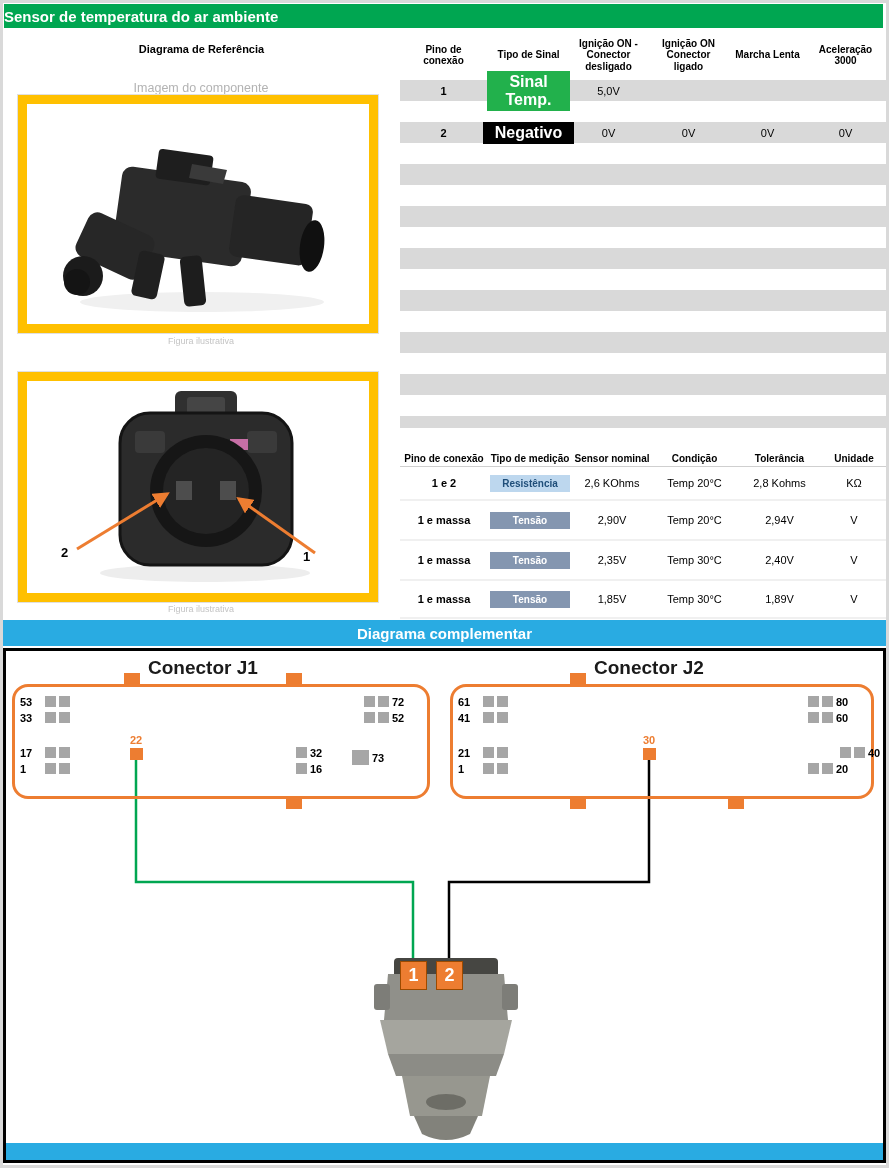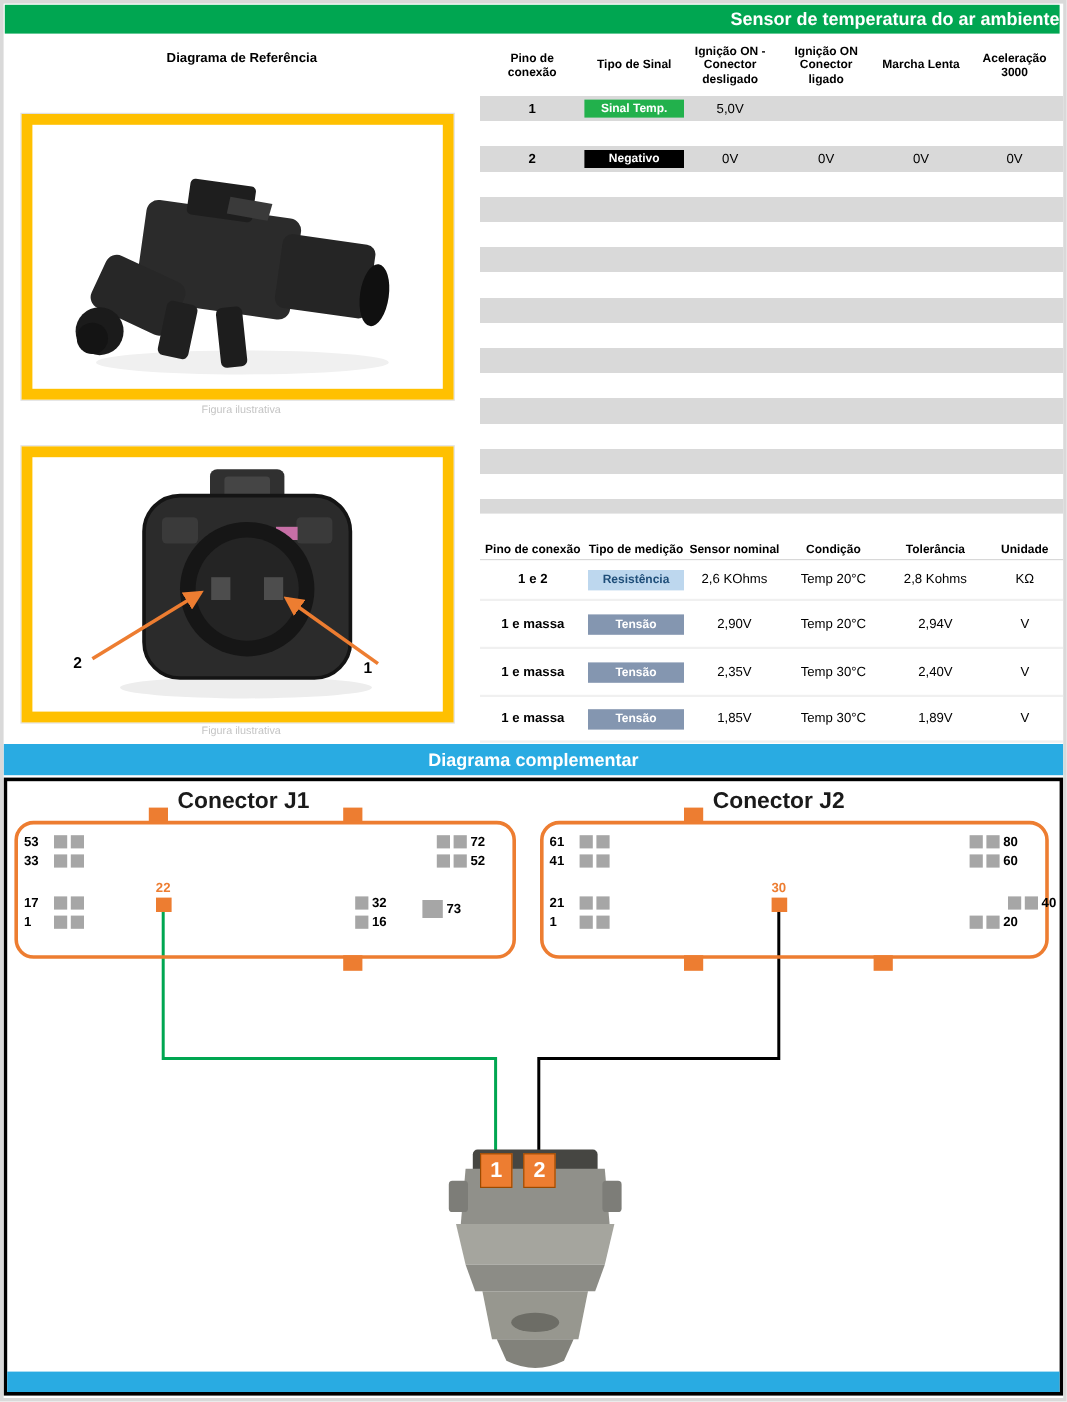--- a/index.html
+++ b/index.html
@@ -3,38 +3,38 @@
 <meta charset="utf-8">
 <style>
   * { margin:0; padding:0; box-sizing:border-box; }
   html,body { background:#e9e9e9; font-family:"Liberation Sans", sans-serif; }
   .page { position:relative; width:889px; height:1168px; background:#fff;
           margin:0 auto; border:3px solid #d9d9d9; overflow:hidden; }
 
   
   .title-bar { position:absolute; left:1px; top:1px; width:879px; height:24px;
     background:var(--header-green,#00a651); color:#fff; font-weight:bold; font-size:15px;
-    display:flex; align-items:center; justify-content:flex-end; }
+    display:flex; align-items:center; justify-content:flex-start; }
 
   
   .ref-header { position:absolute; left:0; top:40px; width:397px; text-align:center;
     font-size:11px; font-weight:bold; color:#000; }
   .sig-headers { position:absolute; left:397px; top:27px; width:486px; height:50px; display:flex; }
   .sig-headers .hcell { display:flex; align-items:center; justify-content:center;
     text-align:center; font-size:10px; font-weight:bold; line-height:1.15; padding:0 4px; }
   .sw1{width:87px}.sw2{width:83px}.sw3{width:77px}.sw4{width:83px}.sw5{width:75px}.sw6{flex:1}
 
   
   .stripes { position:absolute; left:397px; top:77px; width:486px; height:348px;
     background:repeating-linear-gradient(to bottom, var(--row-gray,#d9d9d9) 0 21px, #ffffff 21px 42px); }
   .sig-row { position:absolute; left:0; width:100%; height:21px; display:flex; }
   .sig-row .cell { display:flex; align-items:center; justify-content:center;
     font-size:11px; color:#000; }
   .sig-row .pin { font-weight:bold; }
-  .badge { display:inline-block; width:96px; text-align:center; font-size:10px;
+  .badge { display:inline-block; width:96px; text-align:center; font-size:16px;
     font-weight:bold; padding:2px 12px; }
   .badge-temp { background:var(--badge-green,#22b14c); color:#fff; }
   .badge-neg  { background:var(--badge-black,#000); color:#fff; }
 
   
   .valores-bar { position:absolute; left:397px; top:425px; width:486px; height:22px;
     background:var(--header-green,#00a651); color:#fff; font-weight:bold; font-size:13px;
     display:flex; align-items:center; justify-content:center; border-bottom:1px solid #6f6f6f; }
   .test-header { position:absolute; left:397px; top:447px; width:486px; height:17px;
     display:flex; border-bottom:1px solid #cfcfcf; }
@@ -172,20 +172,21 @@
     <div class="cell pin tw1">1 e massa</div>
     <div class="cell tw2">
       <span class="badge2 badge-ten">Tensão</span>
     </div>
     <div class="cell tw3">1,85V</div>
     <div class="cell tw4">Temp 30°C</div>
     <div class="cell tw5">1,89V</div>
     <div class="cell tw6">V</div>
   </div>
 
+  <div class="caption" style="top:78px">Imagem do componente</div>
 
   <div class="photo-frame" style="top:92px;height:238px">
     <svg width="342" height="220" viewBox="0 0 342 220">
       <ellipse cx="175" cy="198" rx="122" ry="10" fill="#f0f0f0"></ellipse>
       <rect x="90" y="70" width="130" height="85" rx="10" fill="#2b2b2b" transform="rotate(8 155 112)"></rect>
       <rect x="205" y="95" width="78" height="62" rx="8" fill="#252525" transform="rotate(8 242 126)"></rect>
       <ellipse cx="285" cy="142" rx="12" ry="26" fill="#101010" transform="rotate(8 285 142)"></ellipse>
       <rect x="130" y="48" width="55" height="30" rx="4" fill="#1e1e1e" transform="rotate(8 157 63)"></rect>
       <rect x="52" y="118" width="72" height="48" rx="10" fill="#272727" transform="rotate(25 88 142)"></rect>
       <circle cx="56" cy="172" r="20" fill="#1b1b1b"></circle>

